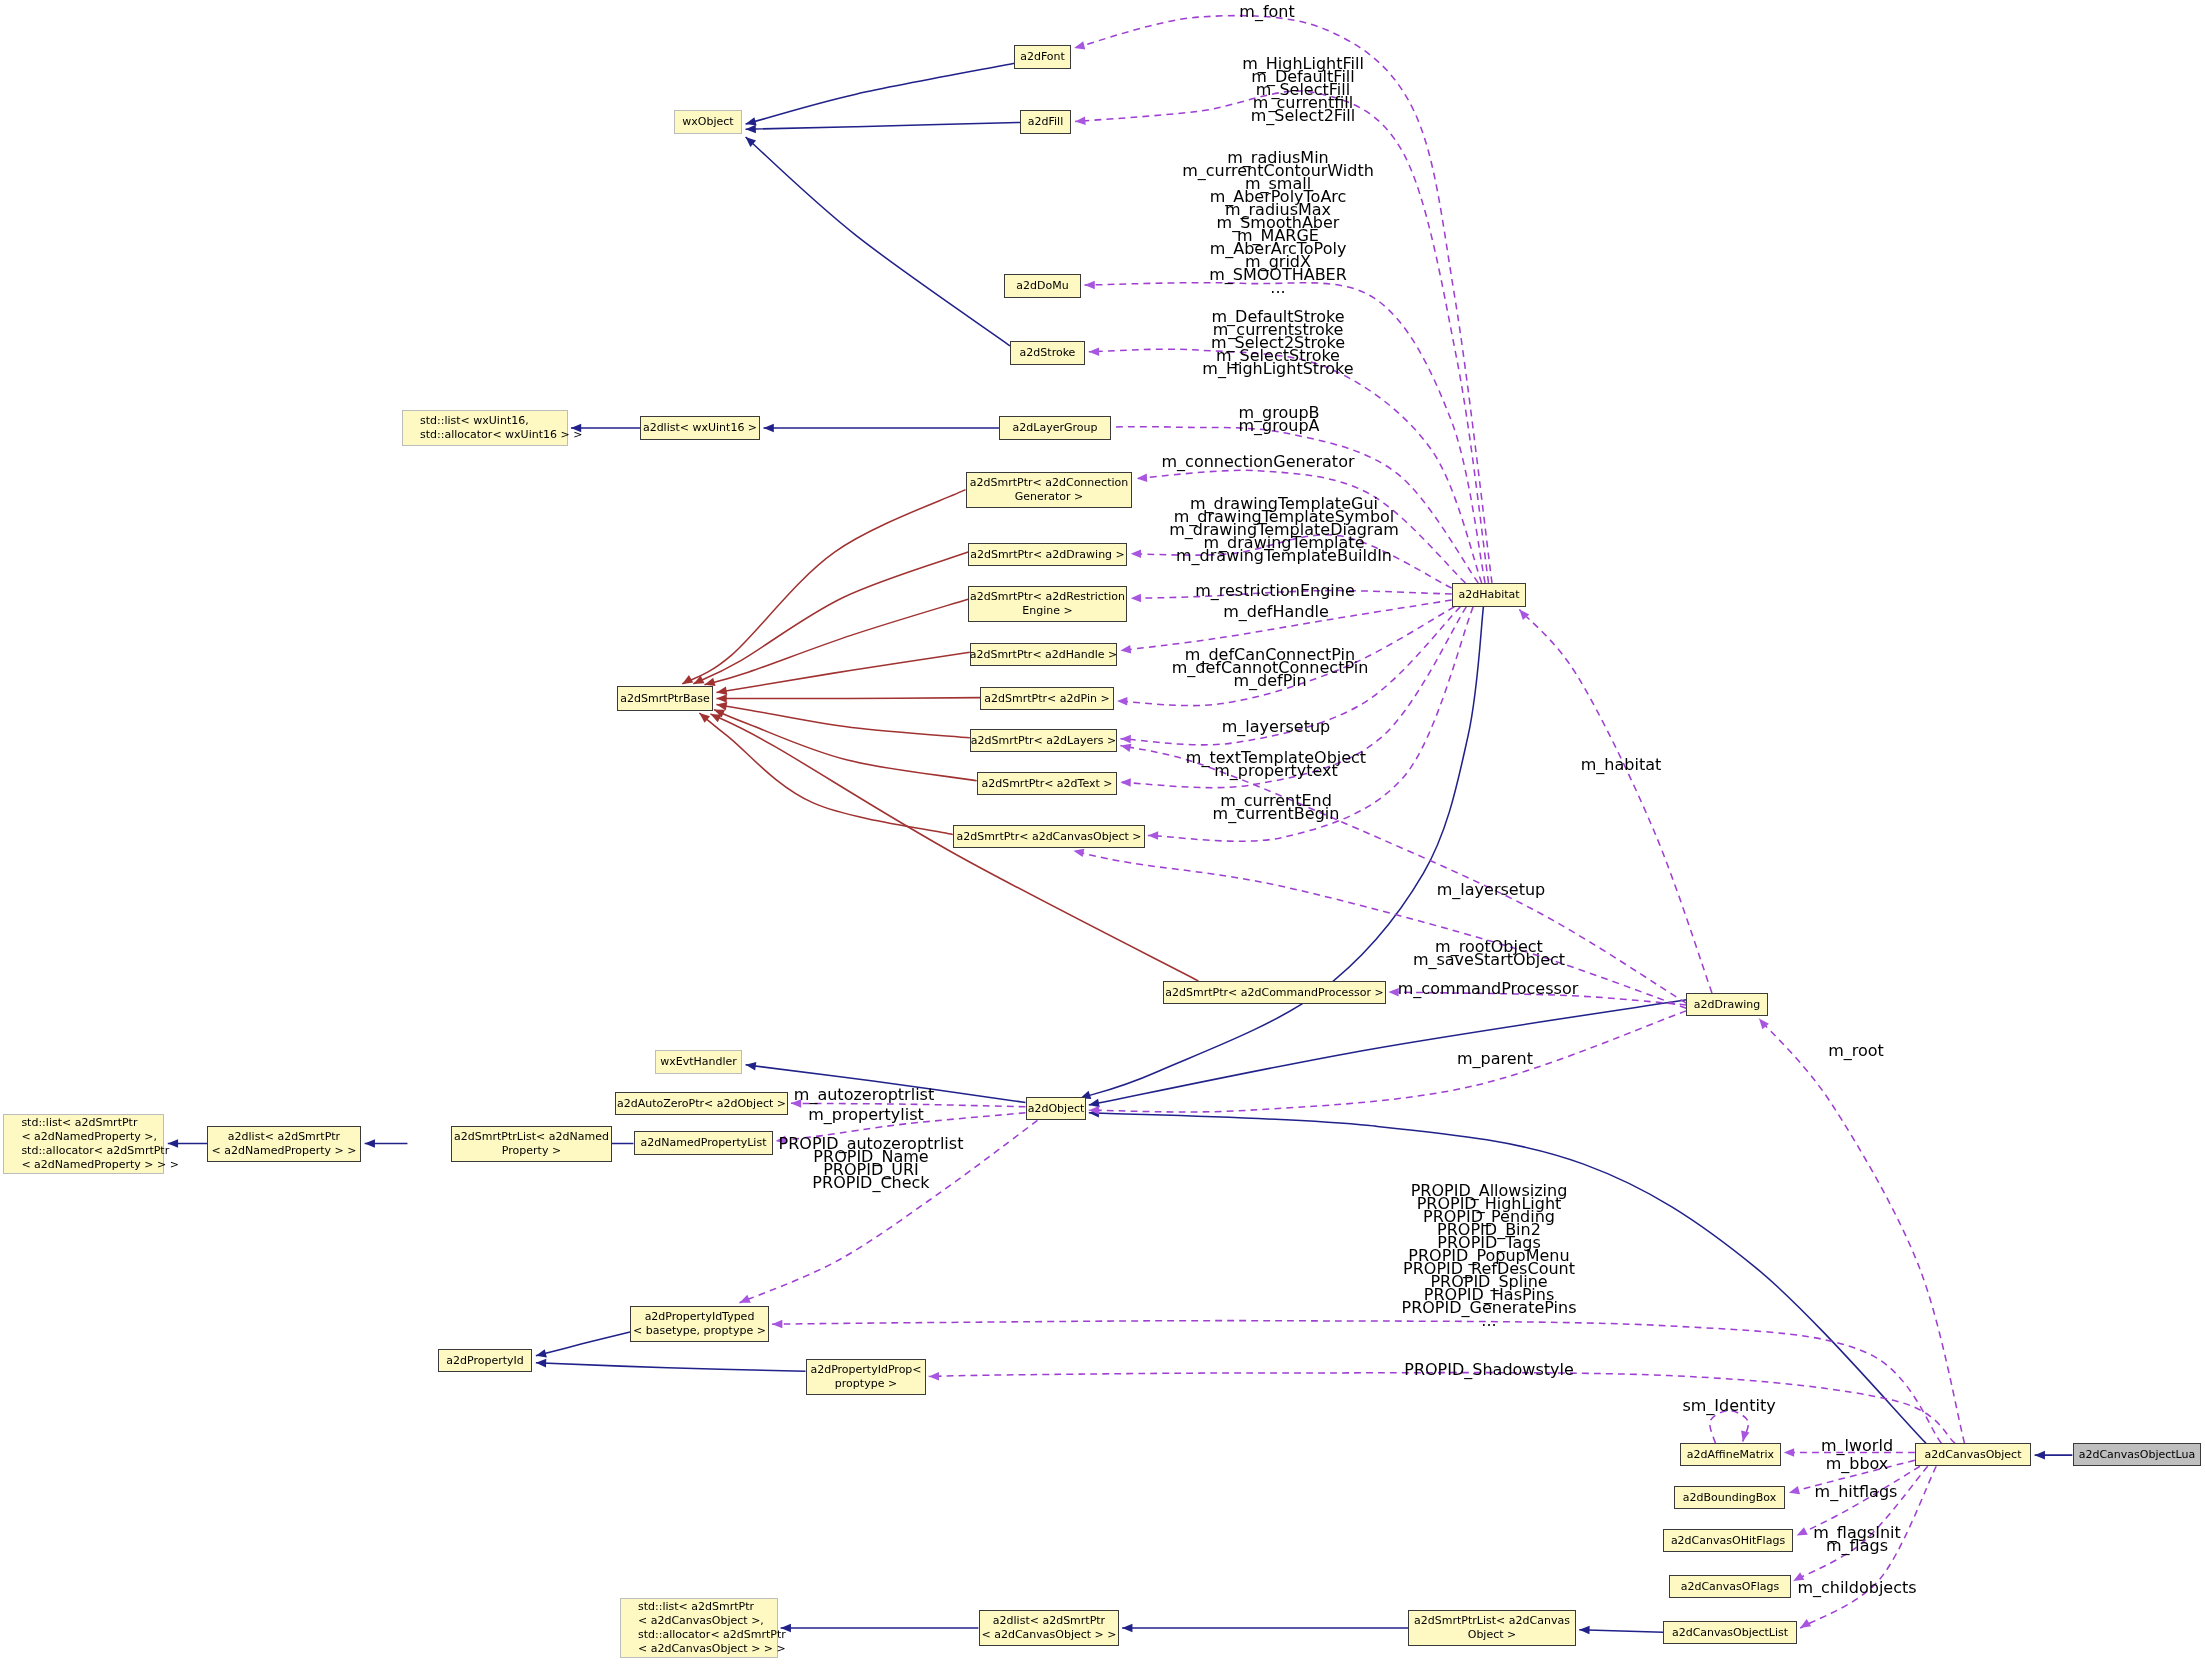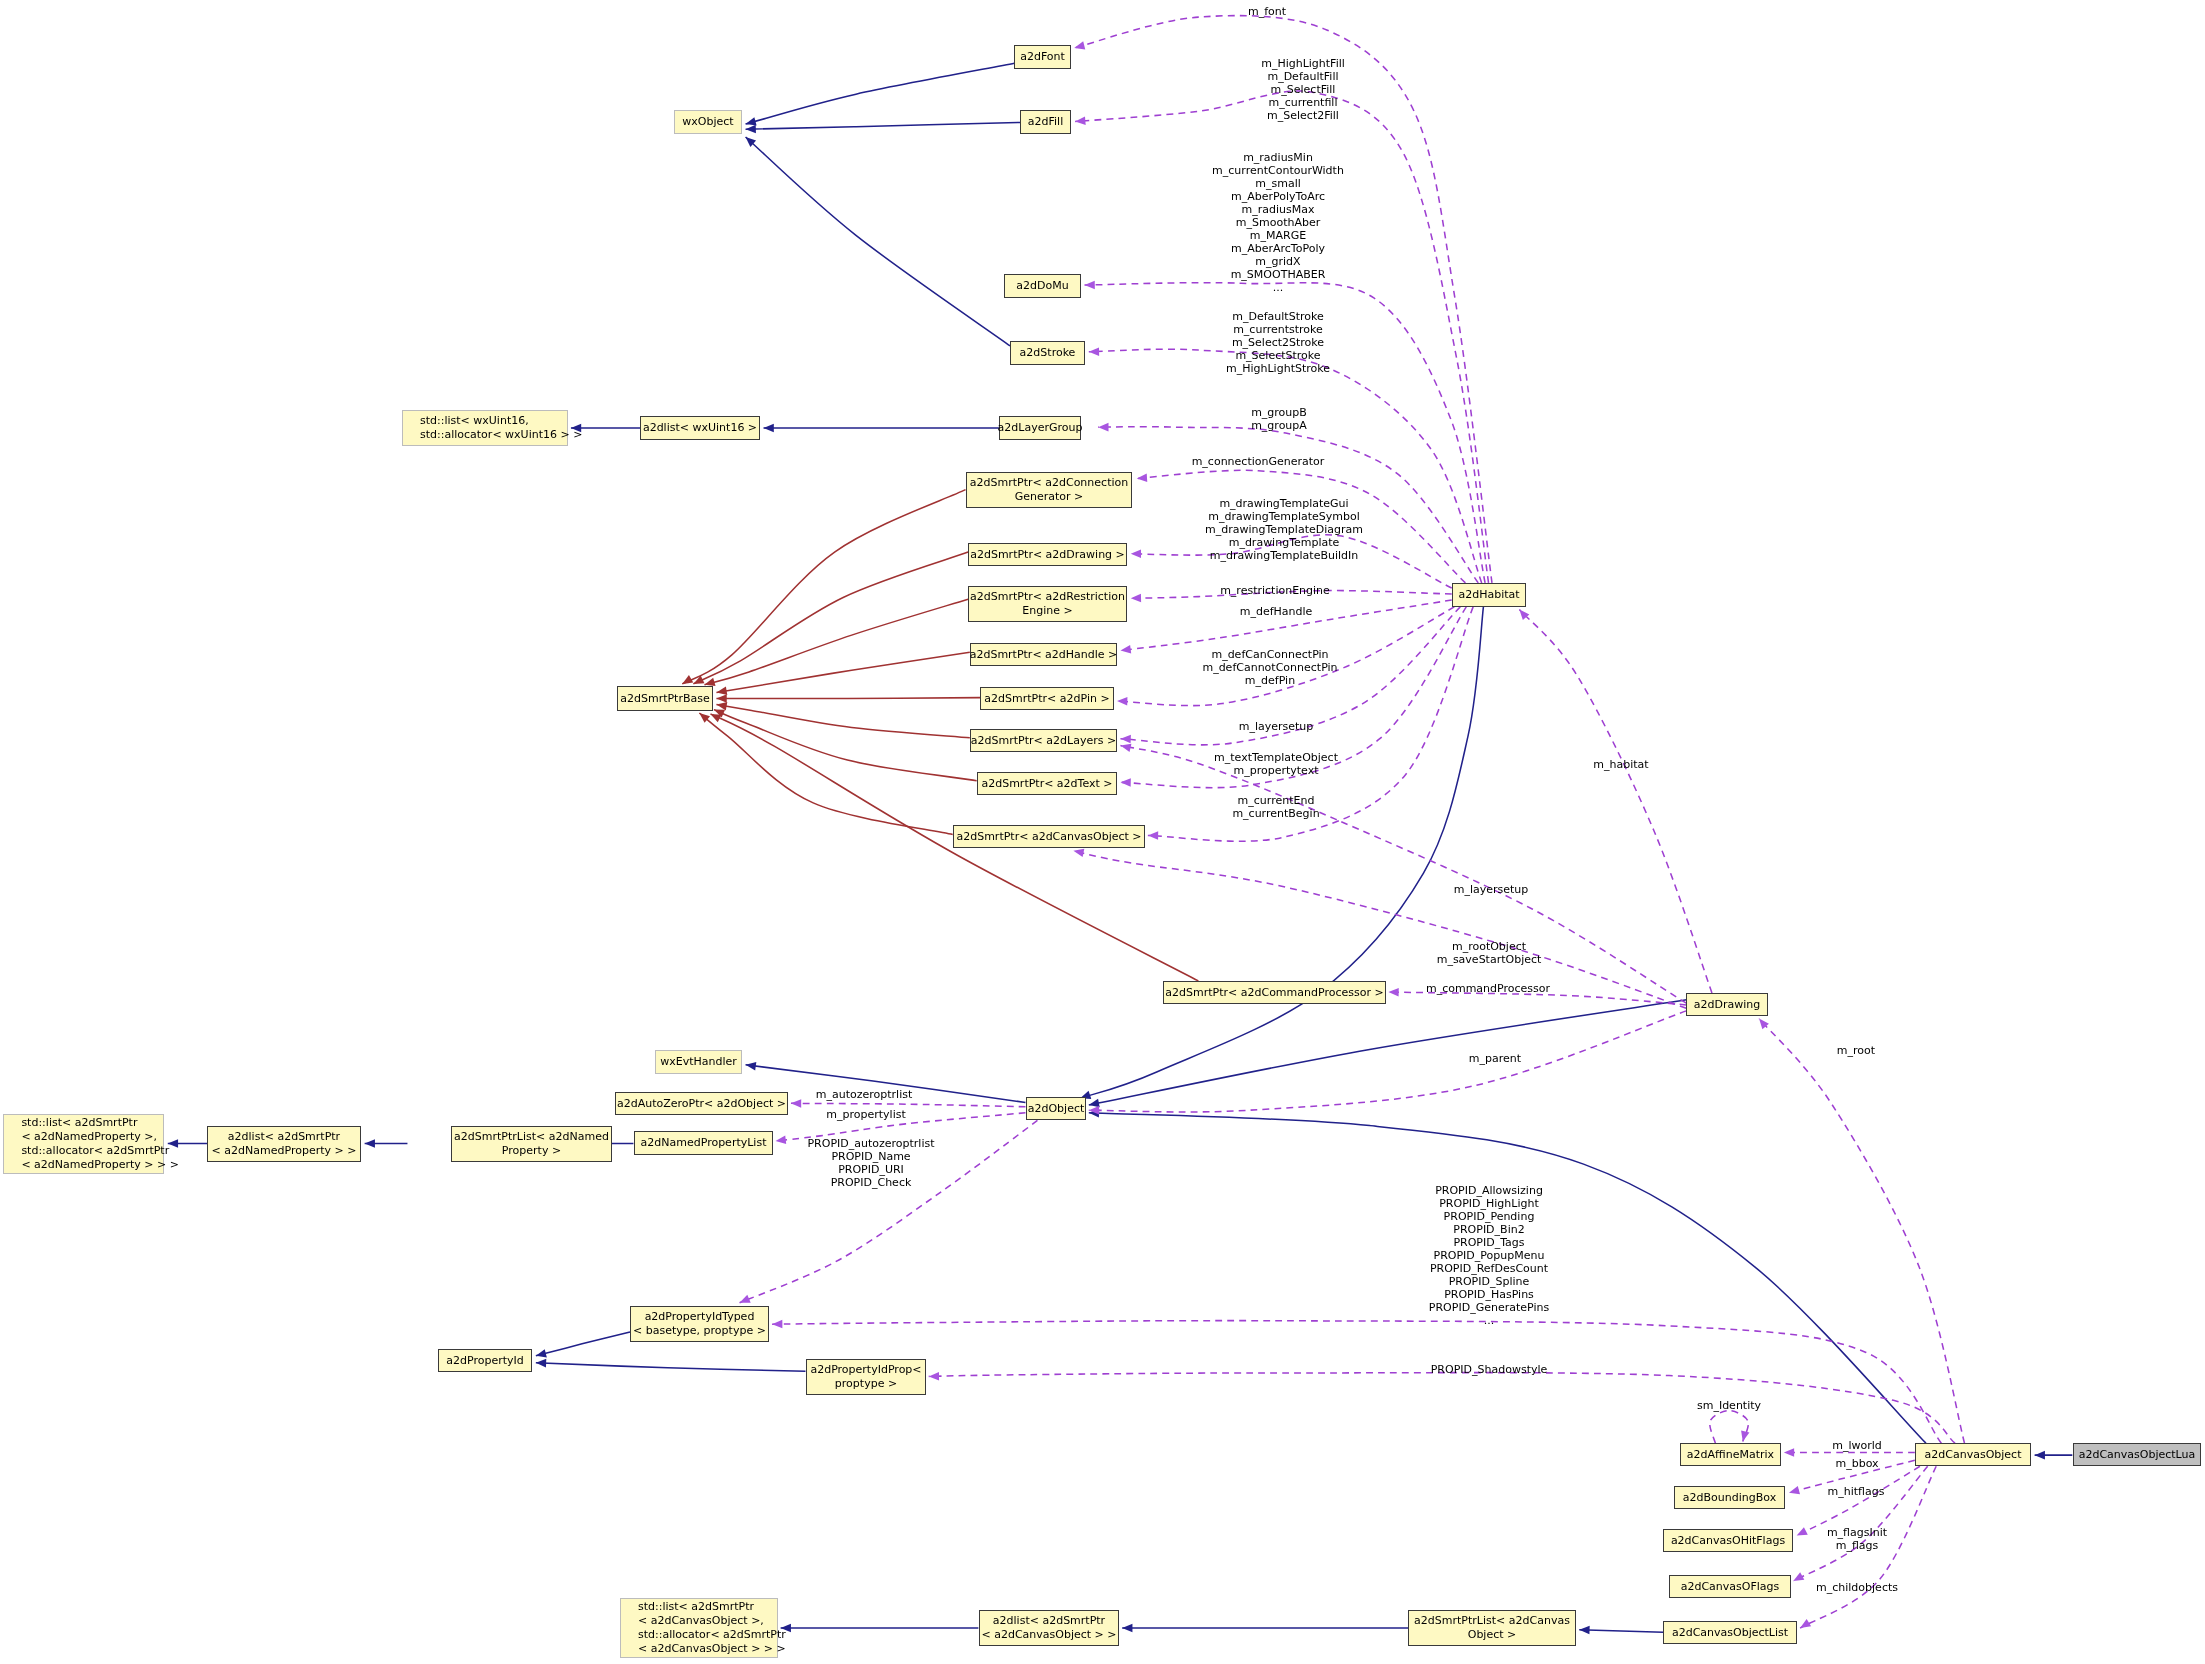--- a/index.html
+++ b/index.html
@@ -5,21 +5,21 @@
   html,body{margin:0;padding:0;background:#fff;}
   #diagram{position:relative;width:2205px;height:1664px;background:#fff;
     font-family:"DejaVu Sans","Liberation Sans",sans-serif;overflow:hidden;}
   #edges-svg{position:absolute;left:0;top:0;z-index:1;}
   .node{position:absolute;display:flex;flex-direction:column;justify-content:center;align-items:center;
     background:#fef9c3;border:1.4px solid #3a3a3a;box-sizing:border-box;font-size:11px;color:#000;
     text-align:center;line-height:14px;white-space:nowrap;z-index:2;}
   .node.external{border-color:#bcbcbc;}
   .node.highlight{background:#bfbfbf;}
   .node.leftalign{align-items:flex-start;padding-left:17px;text-align:left;}
-  .elabel{position:absolute;transform:translateX(-50%);font-size:11px;line-height:13px;
+  .elabel{position:absolute;transform:translateX(-50%);font-size:16px;line-height:13px;
     text-align:center;color:#000;white-space:nowrap;z-index:1;}
 </style>
 </head>
 <body>
 
 <div id="diagram">
     <svg width="2205" height="1664" viewBox="0 0 2576 1944" id="edges-svg">
       <defs>
         <marker id="arrow-inherit" viewBox="0 0 14 12" refX="13" refY="6" markerWidth="14" markerHeight="12" orient="auto" markerUnits="userSpaceOnUse">
           <path d="M1,1 L13,6 L1,11 Z" fill="#21218a"></path>
@@ -104,21 +104,21 @@
     <div class="node normal" style="left: 1010px; top: 341px; width: 75px; height: 24px;">
       <div class="line">a2dStroke</div>
     </div>
     <div class="node external leftalign" style="left: 402px; top: 410px; width: 166px; height: 36px;">
       <div class="line">std::list&lt; wxUint16,</div>
       <div class="line"> std::allocator&lt; wxUint16 &gt; &gt;</div>
     </div>
     <div class="node normal" style="left: 640px; top: 416px; width: 120px; height: 24px;">
       <div class="line">a2dlist&lt; wxUint16 &gt;</div>
     </div>
-    <div class="node normal" style="left: 999px; top: 416px; width: 82px; height: 24px;">
+    <div class="node normal" style="left: 999px; top: 416px; width: 112px; height: 24px;">
       <div class="line">a2dLayerGroup</div>
     </div>
     <div class="node normal" style="left: 966px; top: 472px; width: 166px; height: 36px;">
       <div class="line">a2dSmrtPtr&lt; a2dConnection</div>
       <div class="line">Generator &gt;</div>
     </div>
     <div class="node normal" style="left: 968px; top: 543px; width: 159px; height: 23px;">
       <div class="line">a2dSmrtPtr&lt; a2dDrawing &gt;</div>
     </div>
     <div class="node normal" style="left: 968px; top: 586px; width: 159px; height: 36px;">

